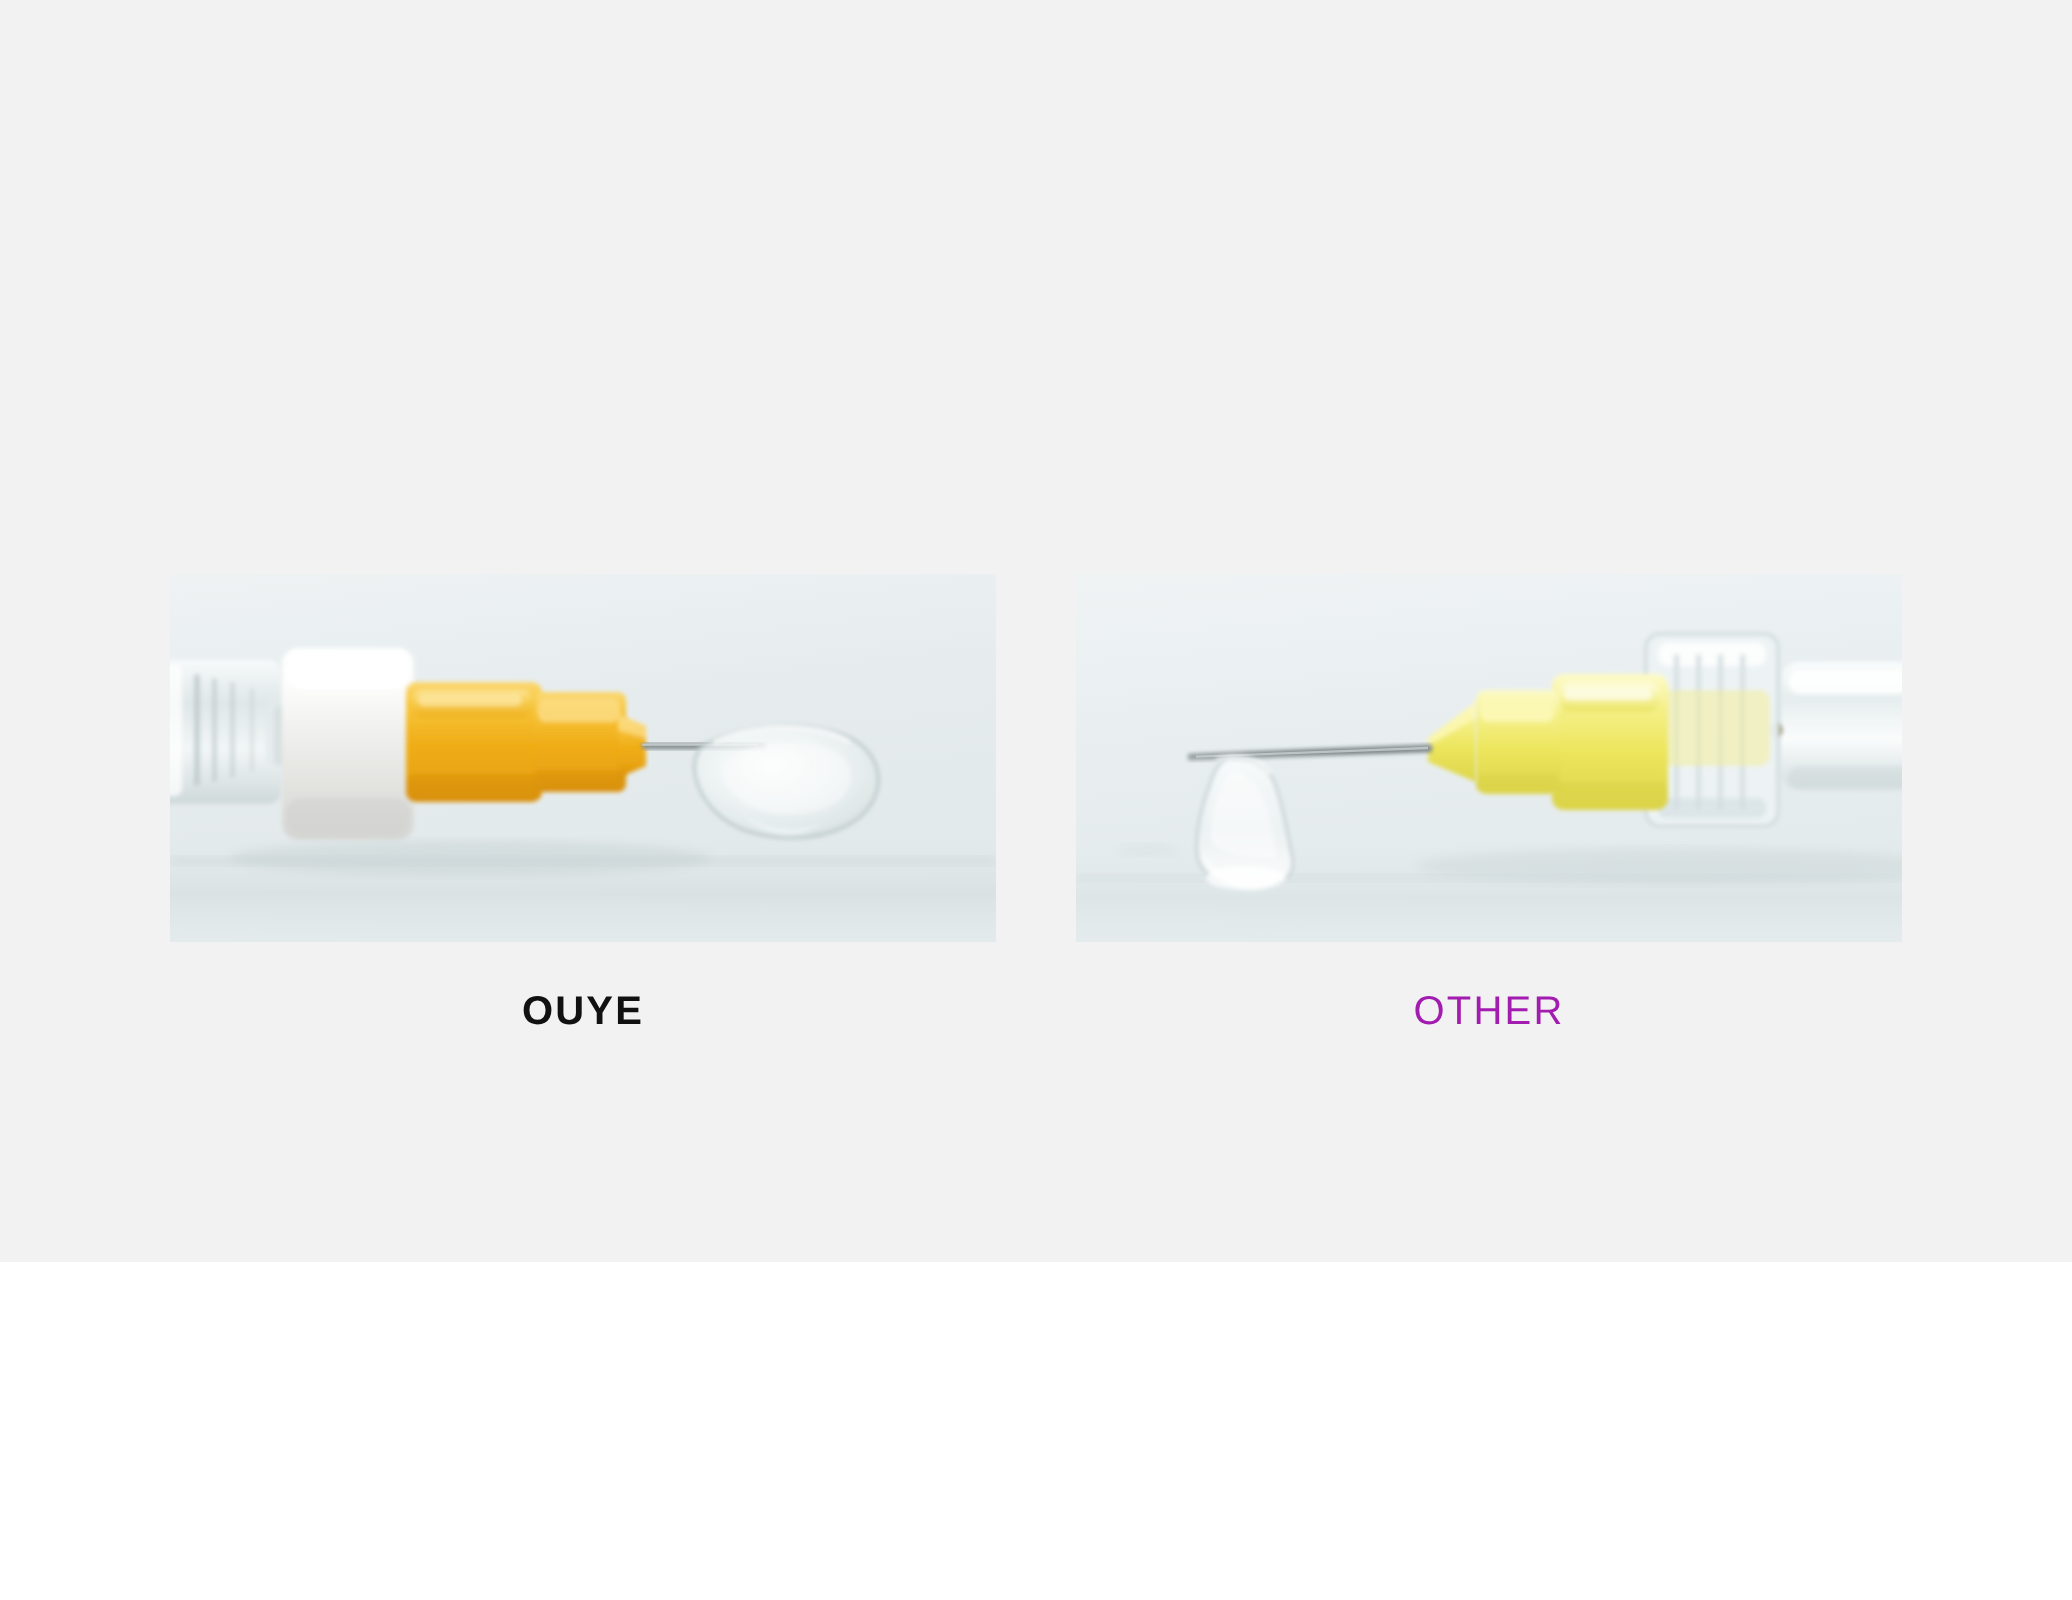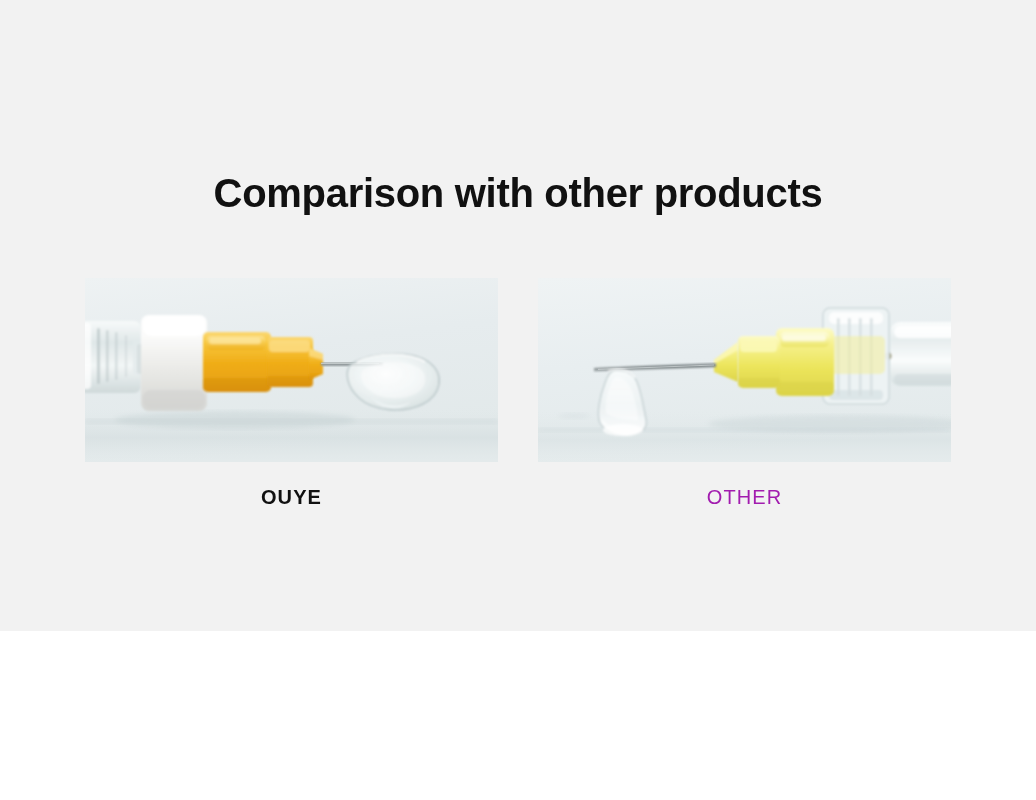--- a/index.html
+++ b/index.html
@@ -48,21 +48,21 @@
     font-family: "Liberation Sans", sans-serif;
   }
   .compare-row {
     position: absolute;
     left: 85px;
     top: 268px;
     width: 866px;
     height: 250px;
     display: flex;
     justify-content: space-between;
-    align-items: center;
+    align-items: flex-end;
   }
   .compare-col {
     width: 413px;
     display: flex;
     flex-direction: column;
     align-items: center;
   }
   .photo-frame {
     width: 413px;
     height: 184px;
@@ -94,21 +94,20 @@
   }
 </style>
 </head>
 <body>
 
 <div class="page">
 
   <div class="gray-section"></div>
   <div class="white-section"></div>
 
-  <h1 class="section-title">Comparison with other products</h1>
 
   <div class="compare-row">
 
     <div class="compare-col">
       <div class="photo-frame">
         <svg viewBox="0 0 413 184" xmlns="http://www.w3.org/2000/svg" aria-hidden="true">
           <defs>
             <linearGradient id="bgL" x1="0" y1="0" x2="0.25" y2="1">
               <stop offset="0%" stop-color="#eef2f3"></stop>
               <stop offset="45%" stop-color="#e6ecee"></stop>

